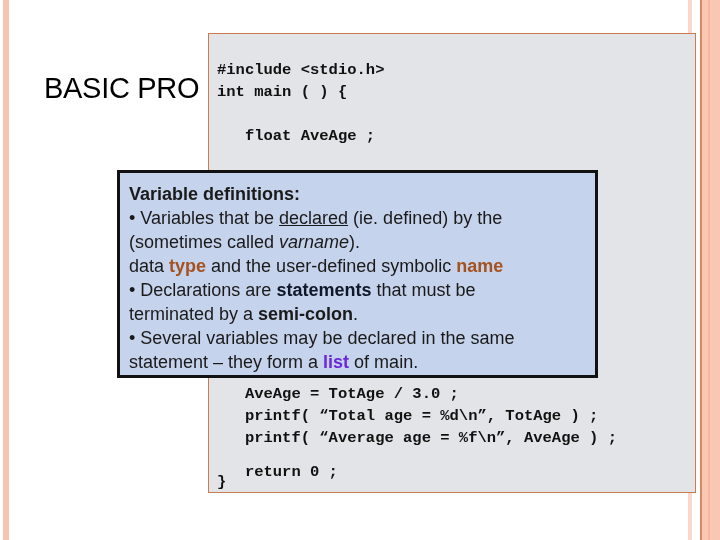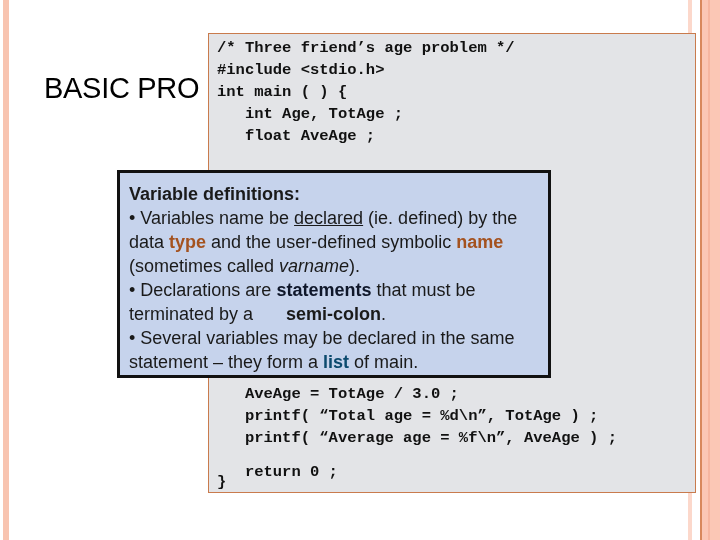--- a/index.html
+++ b/index.html
@@ -85,21 +85,21 @@
       font-weight: bold;
       font-size: 15.5px;
       color: #111111;
       white-space: pre;
       line-height: 18px;
     }
     .callout {
       position: absolute;
       left: 117px;
       top: 170px;
-      width: 434px;
+      width: 481px;
       height: 208px;
       background: #c6d3ec;
       border: 3px solid #111111;
       box-sizing: border-box;
       padding: 9px 8px 0 9px;
       font-family: "Liberation Sans", sans-serif;
       font-size: 18px;
       line-height: 24px;
       color: #1a1a1a;
     }
@@ -112,59 +112,57 @@
     }
     .underline { text-decoration: underline; margin-top: 8px; }
     .kw-type, .kw-name {
       color: #a4521f;
       font-weight: bold;
     }
     .kw-statements {
       color: #0f172a;
       font-weight: bold;
     }
-    .kw-bold { font-weight: bold; margin-left: 28px; }
+    .kw-bold { font-weight: bold; }
     .kw-list {
-      color: #0c4a6e;
+      color: #6d28d9;
       font-weight: bold;
     }
     .ital { font-style: italic; }
   </style>
 </head>
 <body>
 
 <div class="slide">
   <div class="left-stripe"></div>
   <div class="right-stripe-a"></div>
   <div class="right-stripe-c"></div>
   <div class="right-stripe-d"></div>
   <div class="right-stripe-b"></div>
 
   <div class="slide-title">BASIC PRO</div>
 
   <div class="code-box">
-    <div class="code-line" style="left:8px; top:5px;">/* Three friend’s age problem */</div>
     <div class="code-line" style="left:8px; top:27px;">#include &lt;stdio.h&gt;</div>
     <div class="code-line" style="left:8px; top:49px;">int main ( ) {</div>
-    <div class="code-line" style="left:8px; top:71px;">   int Age, TotAge ;</div>
     <div class="code-line" style="left:8px; top:93px;">   float AveAge ;</div>
 
     <div class="code-line" style="left:8px; top:351px;">   AveAge = TotAge / 3.0 ;</div>
     <div class="code-line" style="left:8px; top:395px;">   printf( “Average age = %f\n”, AveAge ) ;</div>
     <div class="code-line" style="left:8px; top:373px;">   printf( “Total age = %d\n”, TotAge ) ;</div>
     <div class="code-line" style="left:8px; top:417px;margin-top:12px;">   return 0 ;</div>
     <div class="code-line" style="left:8px; top:439px;">}</div>
   </div>
 
   <div class="callout">
     <span class="callout-line callout-heading">Variable definitions:</span>
 
-    <span class="callout-line"><span>• Variables name be </span><span class="underline">declared</span><span> (ie. defined) by the</span></span>
+    <span class="callout-line"><span>• Variables that be </span><span class="underline">declared</span><span> (ie. defined) by the</span></span>
+    <span class="callout-line"><span>(sometimes called </span><span class="ital">varname</span><span>).</span></span>
     <span class="callout-line"><span>data </span><span class="kw-type">type</span><span> and the user-defined symbolic </span><span class="kw-name">name</span></span>
-    <span class="callout-line"><span>(sometimes called </span><span class="ital">varname</span><span>).</span></span>
 
     <span class="callout-line"><span>• Declarations are </span><span class="kw-statements">statements</span><span> that must be</span></span>
     <span class="callout-line"><span>terminated by a </span><span class="kw-bold">semi-colon</span><span>.</span></span>
 
     <span class="callout-line">• Several variables may be declared in the same</span>
     <span class="callout-line"><span>statement – they form a </span><span class="kw-list">list</span><span> of main.</span></span>
   </div>
 </div>
 
 </body></html>

